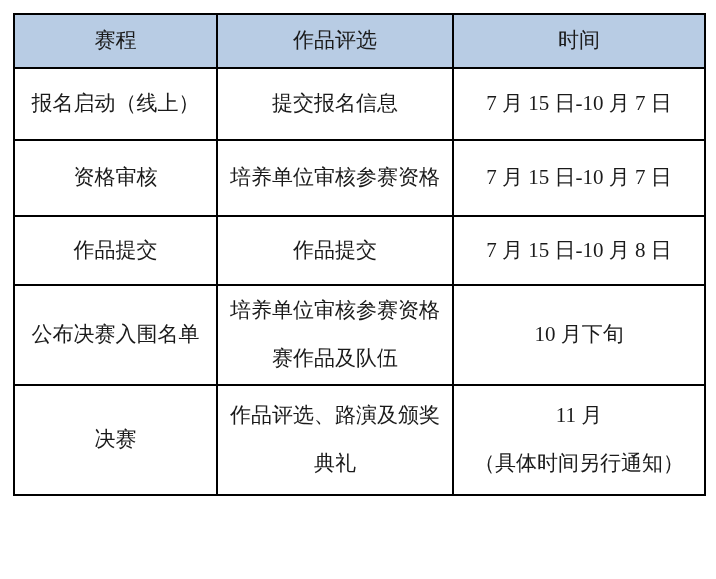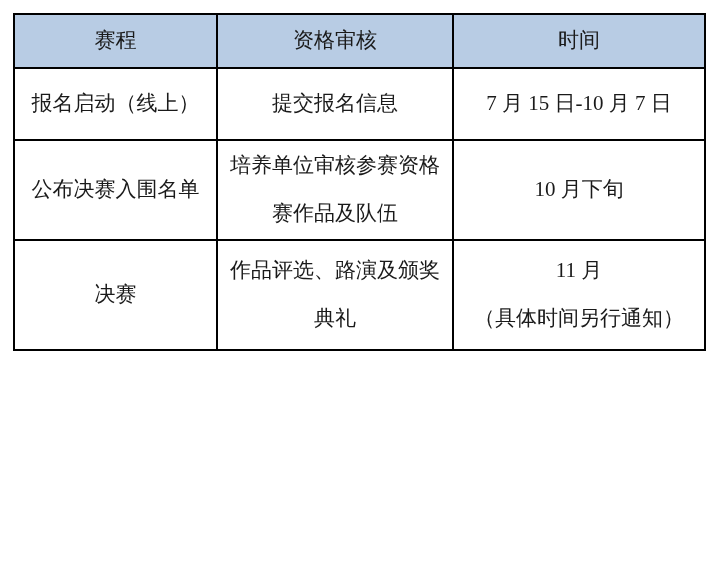--- a/index.html
+++ b/index.html
@@ -59,29 +59,39 @@
 <div class="page">
   <table class="schedule">
     <colgroup>
       <col class="c1">
       <col class="c2">
       <col class="c3">
     </colgroup>
     <thead>
       <tr>
         <th>赛程</th>
-        <th>资格审核</th>
+        <th>作品评选</th>
         <th>时间</th>
       </tr>
     </thead>
     <tbody>
       <tr class="r1">
         <td>报名启动（线上）</td>
         <td>提交报名信息</td>
         <td>7 月 15 日-10 月 7 日</td>
+      </tr>
+      <tr class="r2">
+        <td>资格审核</td>
+        <td>培养单位审核参赛资格</td>
+        <td>7 月 15 日-10 月 7 日</td>
+      </tr>
+      <tr class="r3">
+        <td>作品提交</td>
+        <td>作品提交</td>
+        <td>7 月 15 日-10 月 8 日</td>
       </tr>
       <tr class="r5">
         <td>公布决赛入围名单</td>
         <td>培养单位审核参赛资格
 赛作品及队伍</td>
         <td>10 月下旬</td>
       </tr>
       <tr class="r6">
         <td>决赛</td>
         <td>作品评选、路演及颁奖

